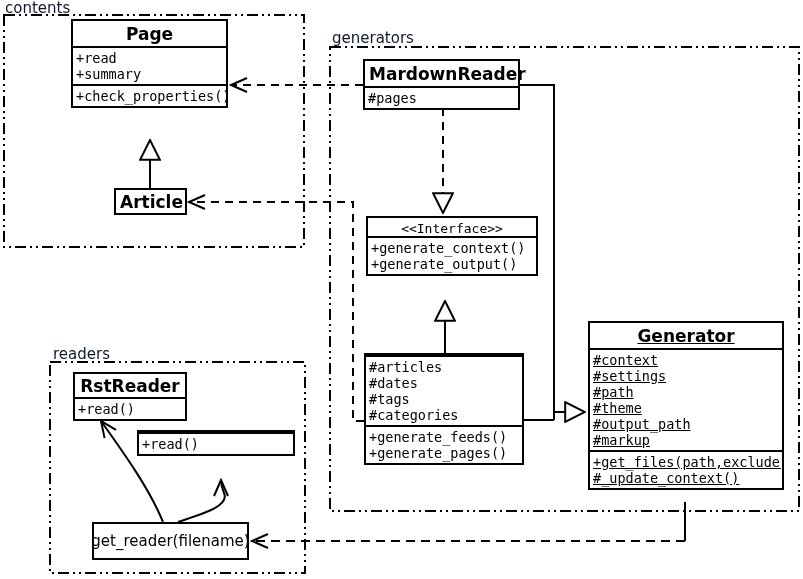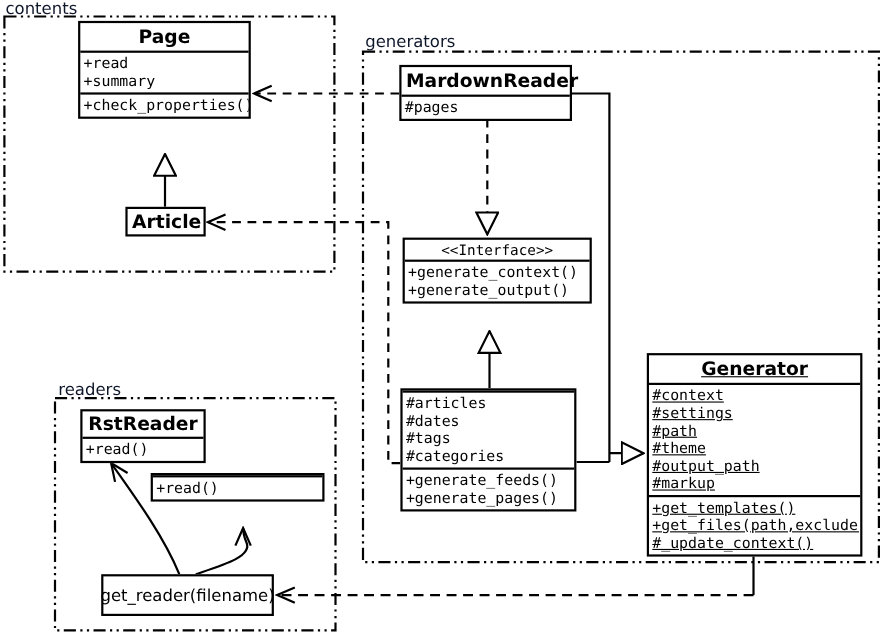--- a/index.html
+++ b/index.html
@@ -127,21 +127,20 @@
     <div class="uml-title">Generator</div>
     <div class="uml-sec">
       <div class="member">#context</div>
       <div class="member">#settings</div>
       <div class="member">#path</div>
       <div class="member">#theme</div>
       <div class="member">#output_path</div>
       <div class="member">#markup</div>
     </div>
     <div class="uml-sec">
-      <div class="member">+get_templates()</div>
       <div class="member">+get_files(path,exclude)</div>
       <div class="member">#_update_context()</div>
     </div>
   </div>
 
   <div class="uml-class" style="left:73px; top:372px; width:114px;">
     <div class="uml-title small">RstReader</div>
     <div class="uml-sec">
       <div class="member">+read()</div>
     </div>

